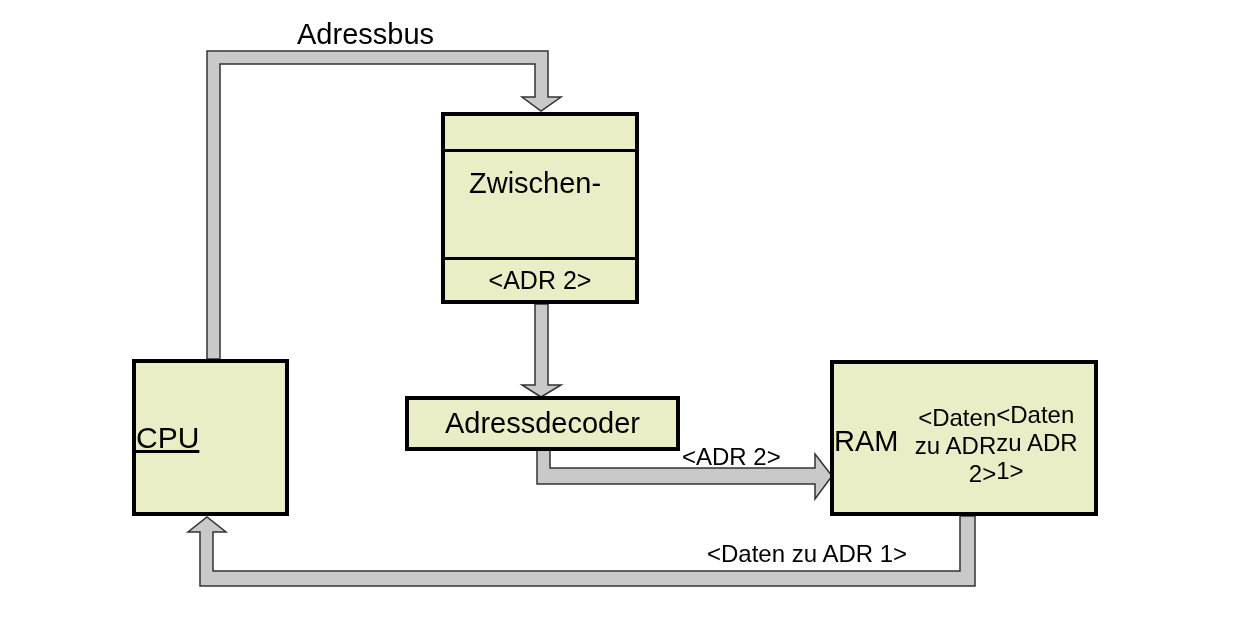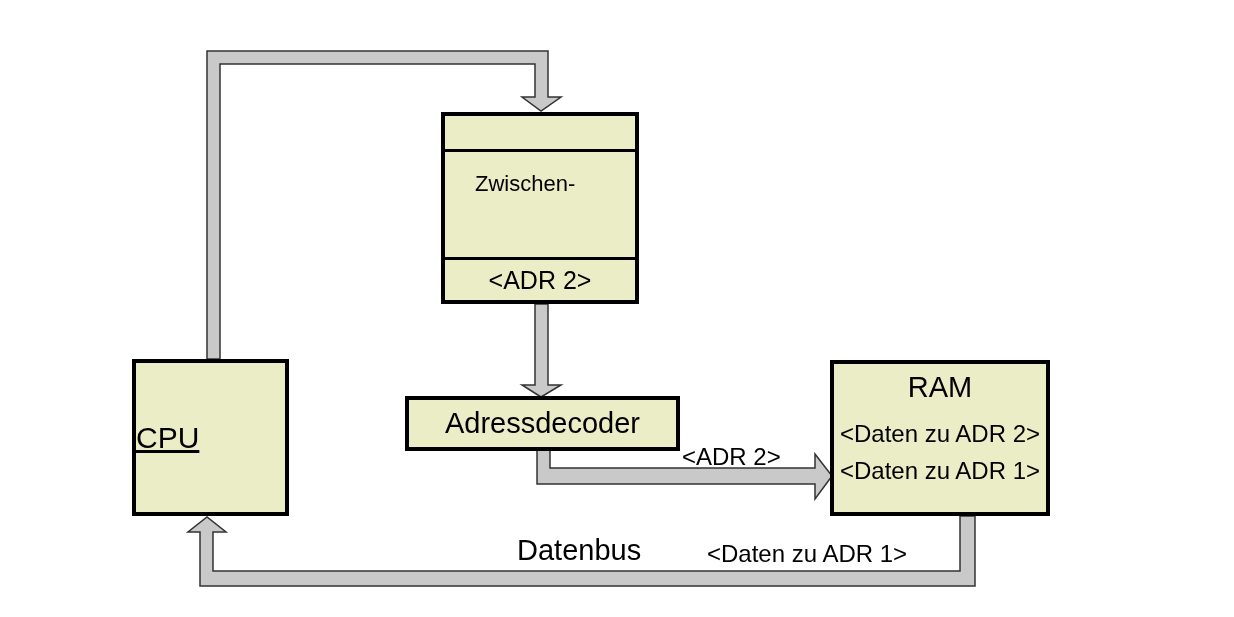--- a/index.html
+++ b/index.html
@@ -44,40 +44,40 @@
   }
   #buffer-box {
     left: 441px; top: 112px;
     width: 198px; height: 192px;
     display: flex; flex-direction: column;
   }
   .buf-top { height: 33px; }
   .buf-mid {
     border-top: 3px solid #000000;
     flex: 1;
-    font-size: 22px;
+    font-size: 29px;
     line-height: 37px;
-    padding: 13px 0 0 30px;
+    padding: 13px 0 0 24px;
   }
   .buf-reg {
     border-top: 3px solid #000000;
     height: 40px;
     display: flex; align-items: center; justify-content: center;
     font-size: 25px;
   }
   #decoder-box {
     left: 405px; top: 396px;
     width: 275px; height: 55px;
     display: flex; align-items: center; justify-content: center;
     font-size: 29px;
   }
   #ram-box {
     left: 830px; top: 360px;
-    width: 220px; height: 156px;
-    display: flex; flex-direction: column; align-items: center;
+    width: 268px; height: 156px;
+    display: flex; flex-direction: row; align-items: center;
   }
   .ram-title { margin-top: 6px; font-size: 29px; line-height: 34px; }
   .ram-line1 { margin-top: 16px; font-size: 24px; line-height: 28px; text-align: right; }
   .ram-line2 { margin-top: 9px;  font-size: 24px; line-height: 28px; }
   .float-label {
     position: absolute;
     z-index: 3;
     white-space: nowrap;
   }
   #adressbus-label { left: 297px; top: 18px;  font-size: 29px; }
@@ -114,17 +114,17 @@
   <div class="node" id="decoder-box">
     <span>Adressdecoder</span>
   </div>
 
   <div class="node" id="ram-box">
     <div class="ram-title">RAM</div>
     <div class="ram-line1">&lt;Daten zu ADR 2&gt;</div>
     <div class="ram-line2">&lt;Daten zu ADR 1&gt;</div>
   </div>
 
+  <div class="float-label" id="adressbus-label">Adressbus</div>
   <div class="float-label" id="adr2-bus-label">&lt;ADR 2&gt;</div>
-  <div class="float-label" id="datenbus-label">Datenbus</div>
   <div class="float-label" id="daten-adr1-label">&lt;Daten zu ADR 1&gt;</div>
 
 </div>
 
 </body></html>

